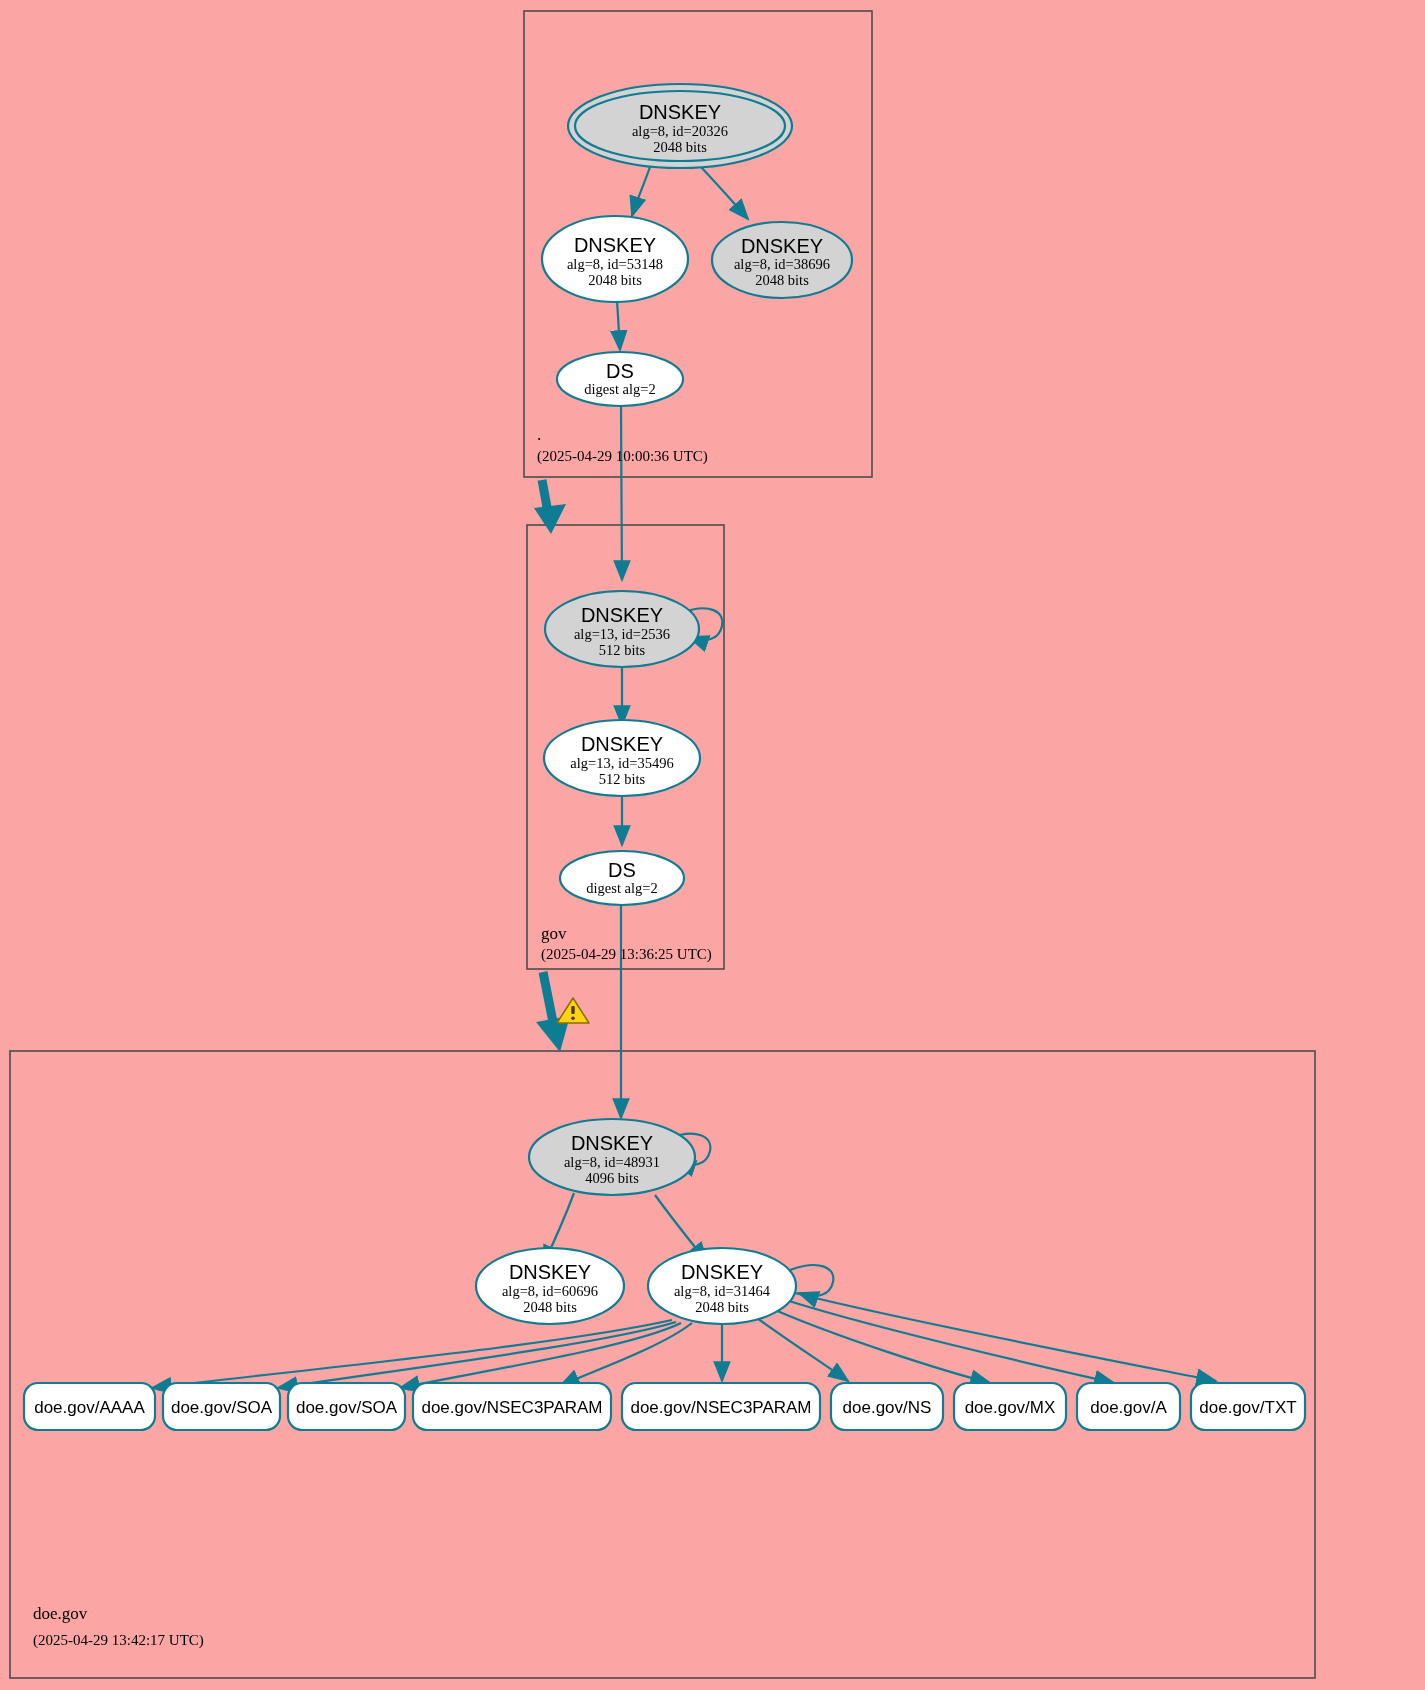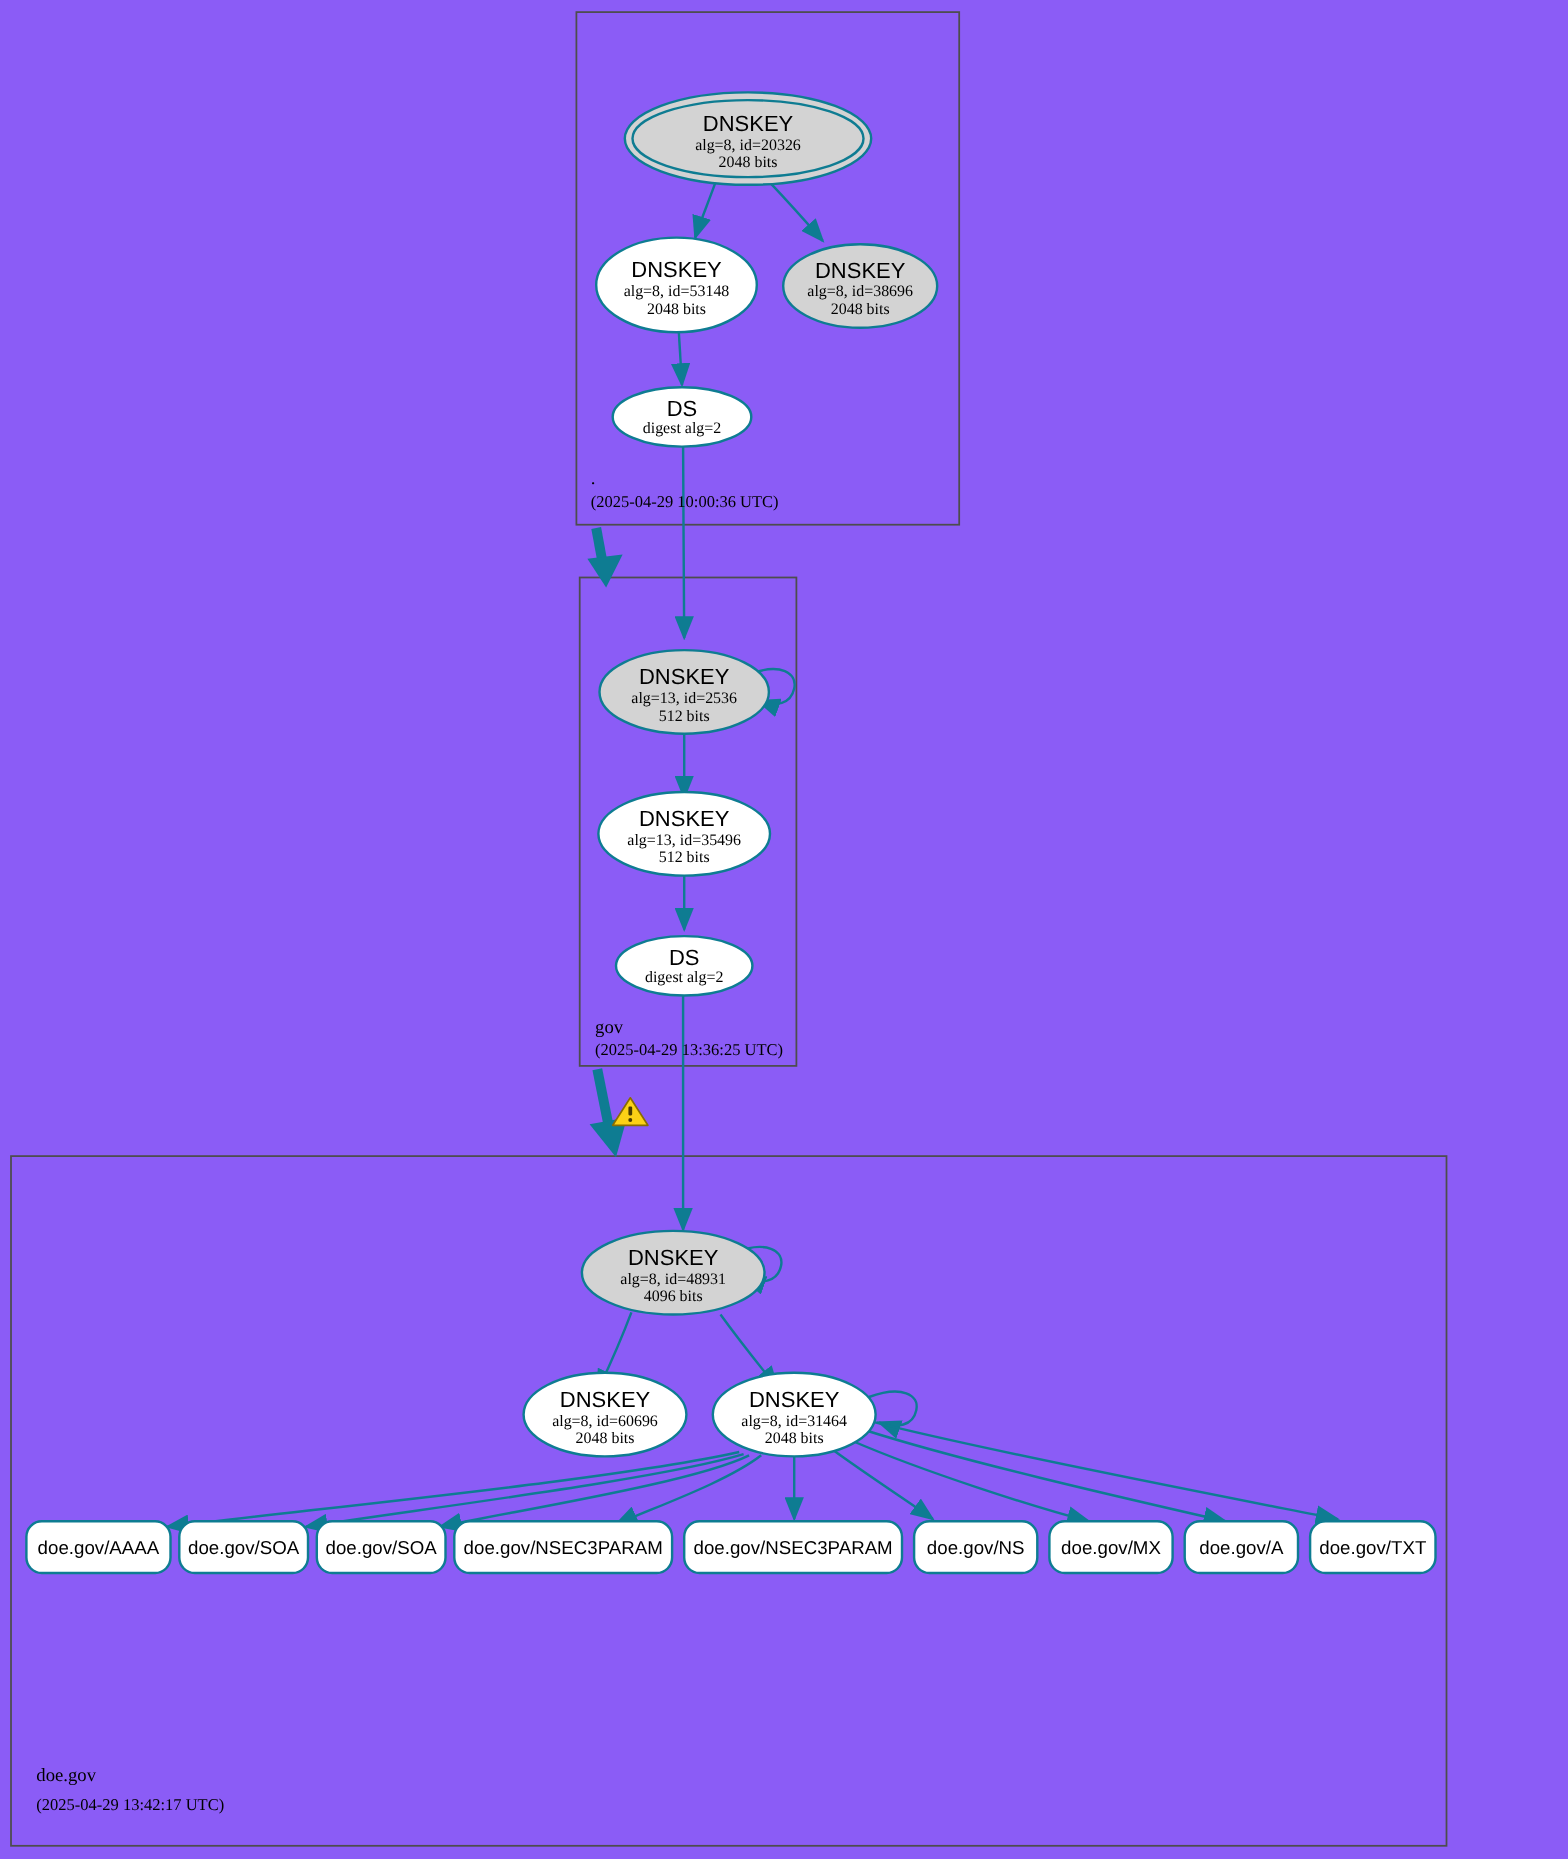--- a/index.html
+++ b/index.html
@@ -8,21 +8,21 @@
     padding: 0;
     background: #ffffff;
   }
   body {
     font-family: "Liberation Sans", sans-serif;
   }
   #canvas {
     position: relative;
     width: 1425px;
     height: 1690px;
-    background: #8b5cf6;
+    background: #fca5a5;
     overflow: hidden;
   }
   svg#graph {
     position: absolute;
     left: 0;
     top: 0;
     width: 1425px;
     height: 1690px;
   }
   .zone-box {

